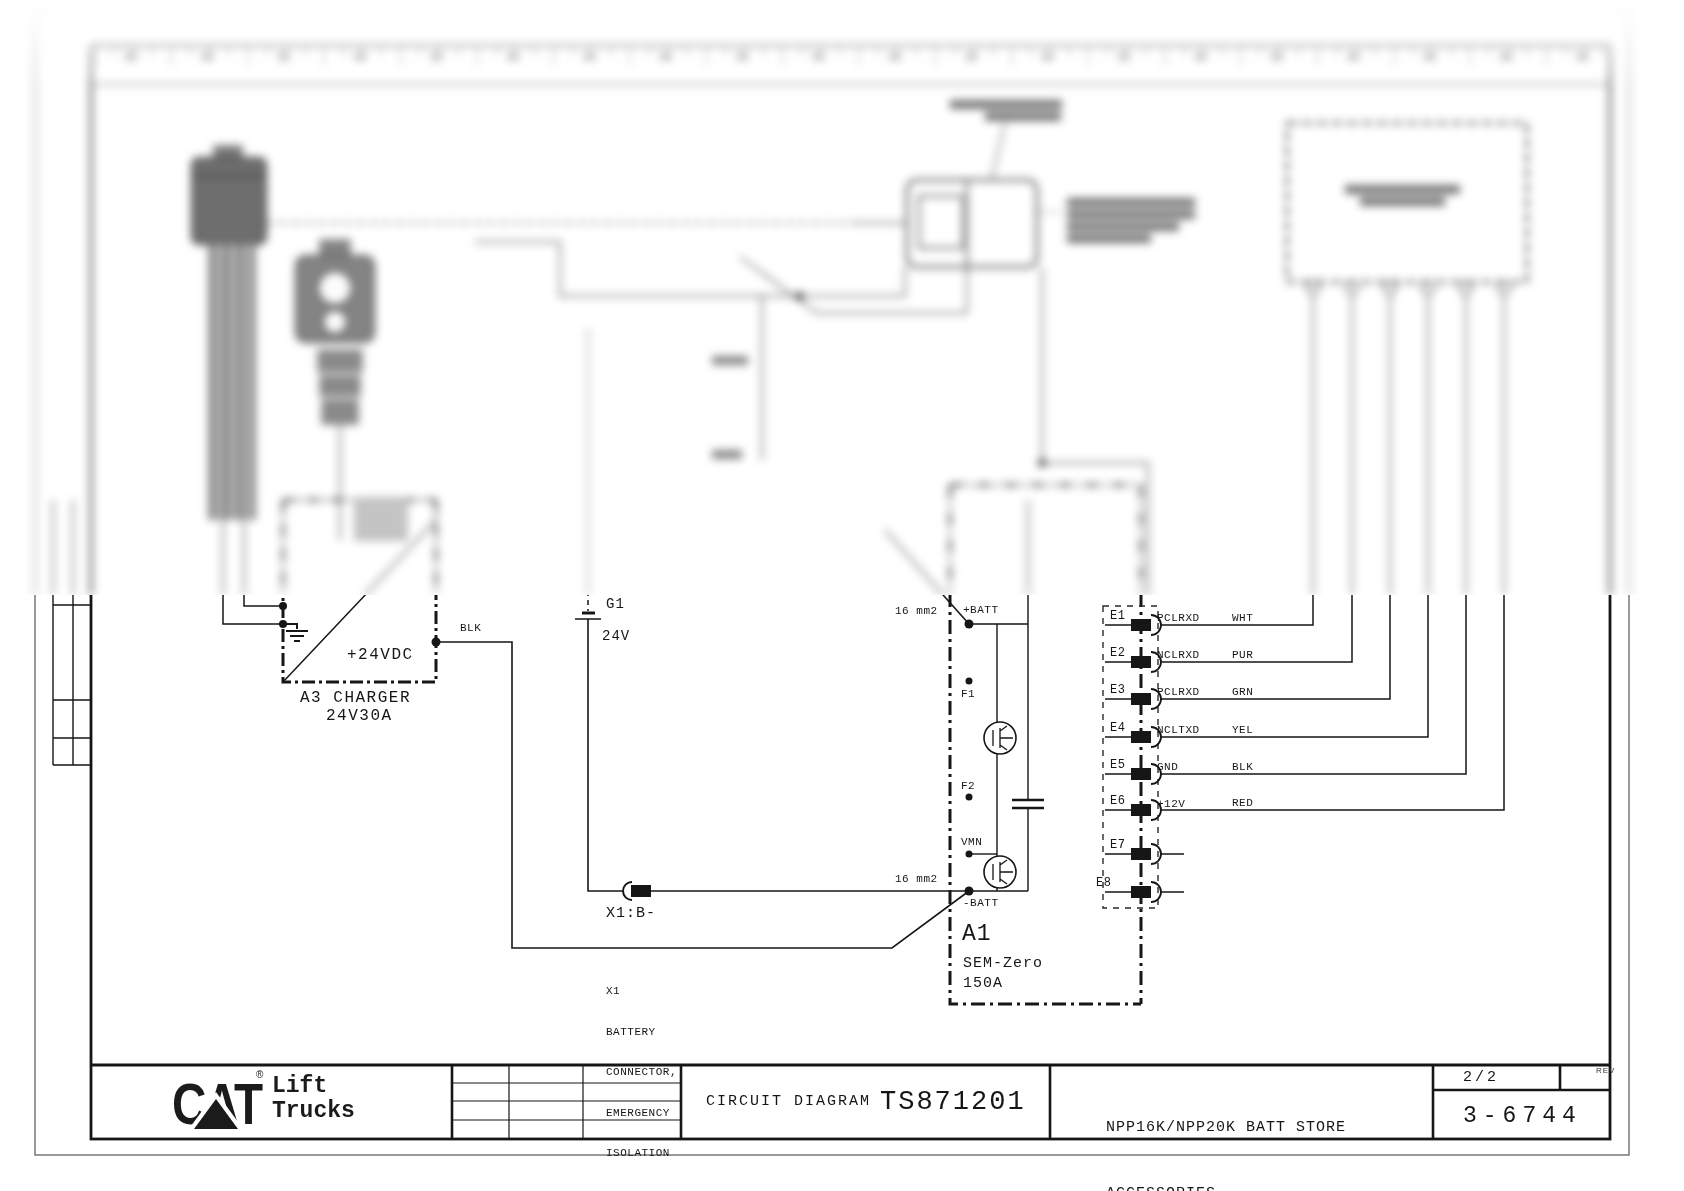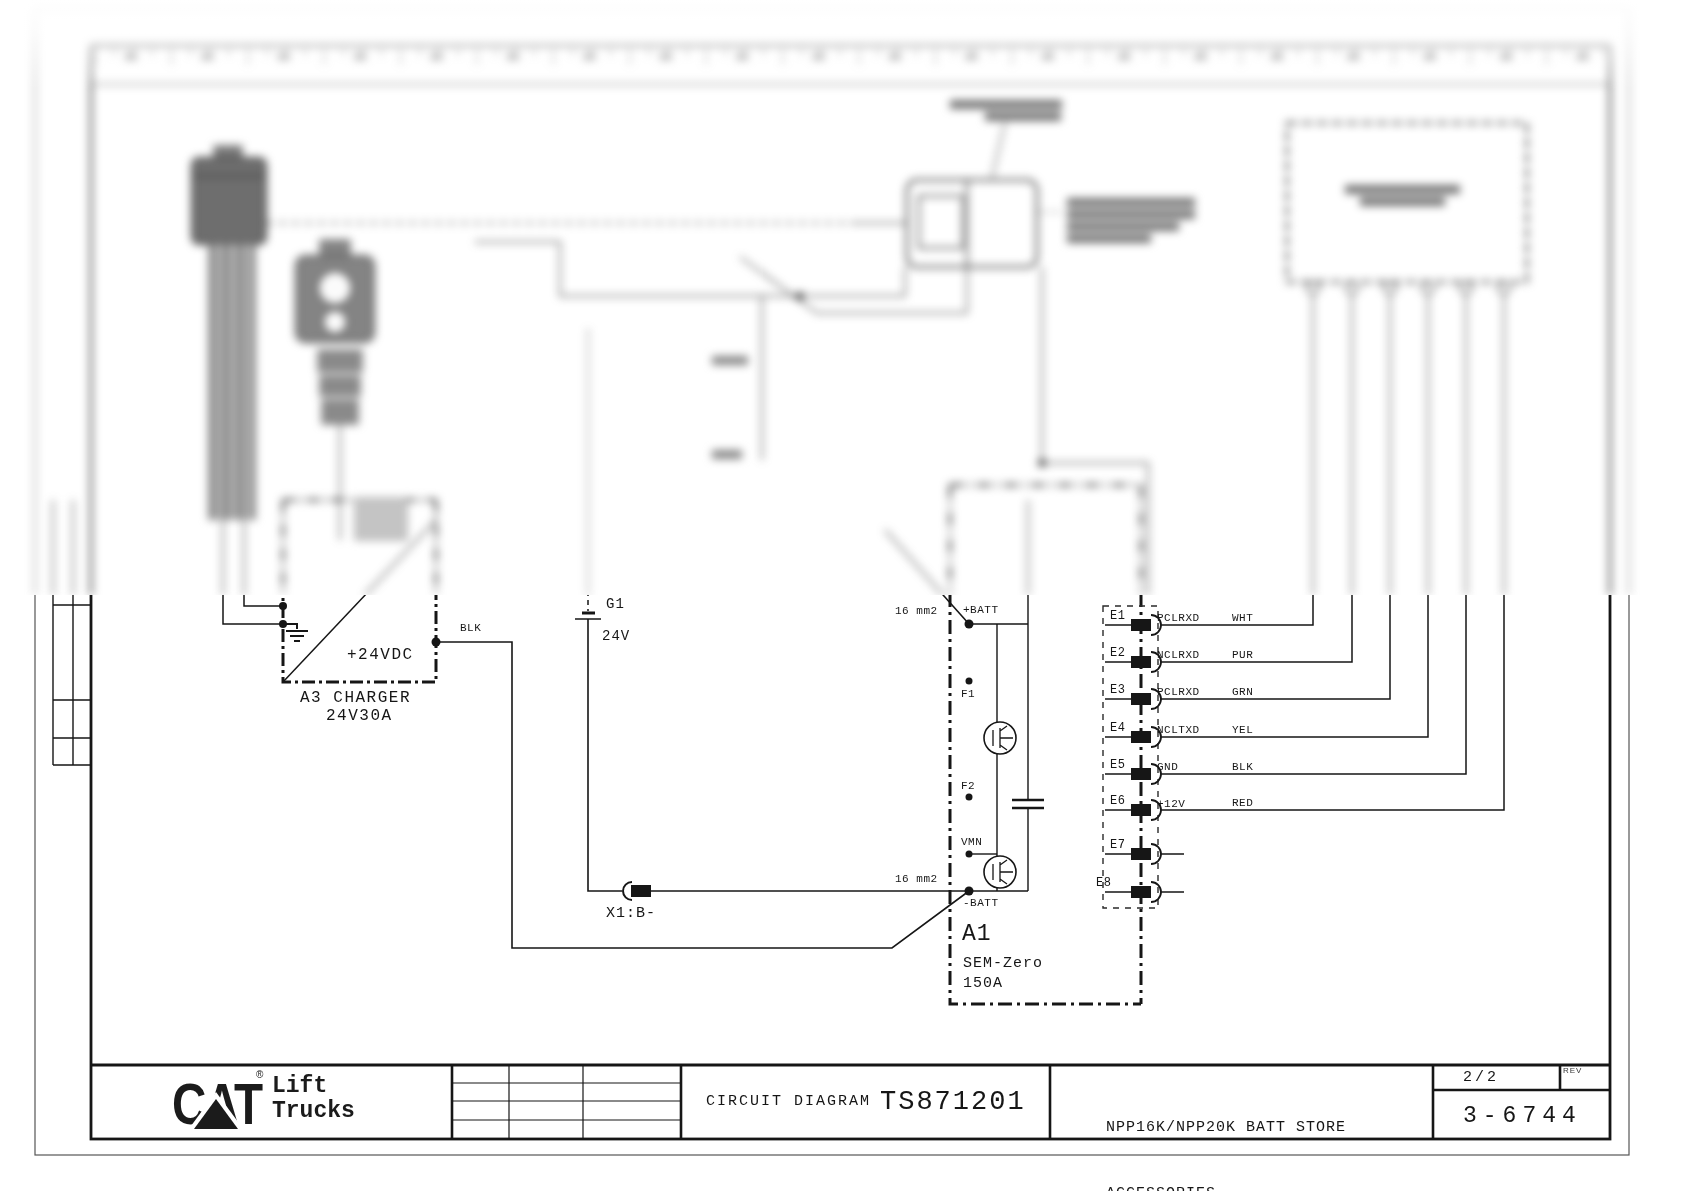--- a/index.html
+++ b/index.html
@@ -17,21 +17,21 @@
   .mono12{font-size:12px;letter-spacing:.5px;}
   .mono14{font-size:14px;letter-spacing:1px;}
   .mono15{font-size:15px;letter-spacing:1px;}
   .mono16{font-size:16px;letter-spacing:1.5px;}
   .note{font-size:11px;line-height:13.5px;letter-spacing:.5px;}
   .a1ref{font-size:23px;letter-spacing:1px;}
   .ts{font-size:27px;letter-spacing:2px;}
   .dwg{font-size:23px;letter-spacing:6px;}
   .ct{font-size:15px;letter-spacing:2px;}
   .proj{font-size:15px;line-height:22px;letter-spacing:1px;}
-  .rev{font-size:8px;color:#333;letter-spacing:1px;font-family:"Liberation Sans",sans-serif;}
+  .rev{font-size:8px;color:#333;letter-spacing:1px;font-family:"Liberation Sans",sans-serif;margin-left:33px;}
   .pg{font-size:15px;letter-spacing:3px;}
   
   #cat-word{position:absolute;left:172px;top:1070px;z-index:4;font-family:"Liberation Sans",sans-serif;
             font-weight:bold;font-size:58px;letter-spacing:-2px;transform:scaleX(.82);transform-origin:left top;color:#1b1b1b;}
   #cat-reg{position:absolute;left:256px;top:1069px;z-index:6;font-family:"Liberation Sans",sans-serif;font-size:10px;}
   .tri{position:absolute;width:0;height:0;border-style:solid;border-color:transparent;}
   #tri-white{left:188px;top:1089px;border-left-width:28px;border-right-width:28px;border-bottom:38px solid #fff;z-index:5;}
   #tri-black{left:194px;top:1096px;border-left-width:22px;border-right-width:22px;border-bottom:30px solid #1b1b1b;z-index:6;}
   #cat-sub{position:absolute;left:272px;top:1074px;z-index:4;font-family:Liberation Mono, monospace;
            font-weight:bold;font-size:23px;line-height:25px;color:#1b1b1b;}
@@ -313,20 +313,27 @@
 
   <div class="lbl mono11" style="left:460px;top:622px;">BLK</div>
   <div class="lbl mono16" style="left:347px;top:645px;">+24VDC</div>
   <div class="lbl mono16" style="left:300px;top:688px;">A3 CHARGER</div>
   <div class="lbl mono16" style="left:326px;top:706px;">24V30A</div>
 
   <div class="lbl mono14" style="left:606px;top:596px;">G1</div>
   <div class="lbl mono14" style="left:602px;top:628px;">24V</div>
 
   <div class="lbl mono15" style="left:606px;top:905px;">X1:B-</div>
+  <div class="lbl note" style="left:606px;top:958px;">
+    <div>X1</div>
+    <div>BATTERY</div>
+    <div>CONNECTOR,</div>
+    <div>EMERGENCY</div>
+    <div>ISOLATION</div>
+  </div>
 
   <div class="lbl mono11" style="left:895px;top:605px;">16 mm2</div>
   <div class="lbl mono11" style="left:963px;top:604px;">+BATT</div>
   <div class="lbl mono11" style="left:961px;top:688px;">F1</div>
   <div class="lbl mono11" style="left:961px;top:780px;">F2</div>
   <div class="lbl mono11" style="left:961px;top:836px;">VMN</div>
   <div class="lbl mono11" style="left:895px;top:873px;">16 mm2</div>
   <div class="lbl mono11" style="left:963px;top:897px;">-BATT</div>
   <div class="lbl a1ref" style="left:962px;top:920px;">A1</div>
   <div class="lbl mono15" style="left:963px;top:955px;">SEM-Zero</div>

